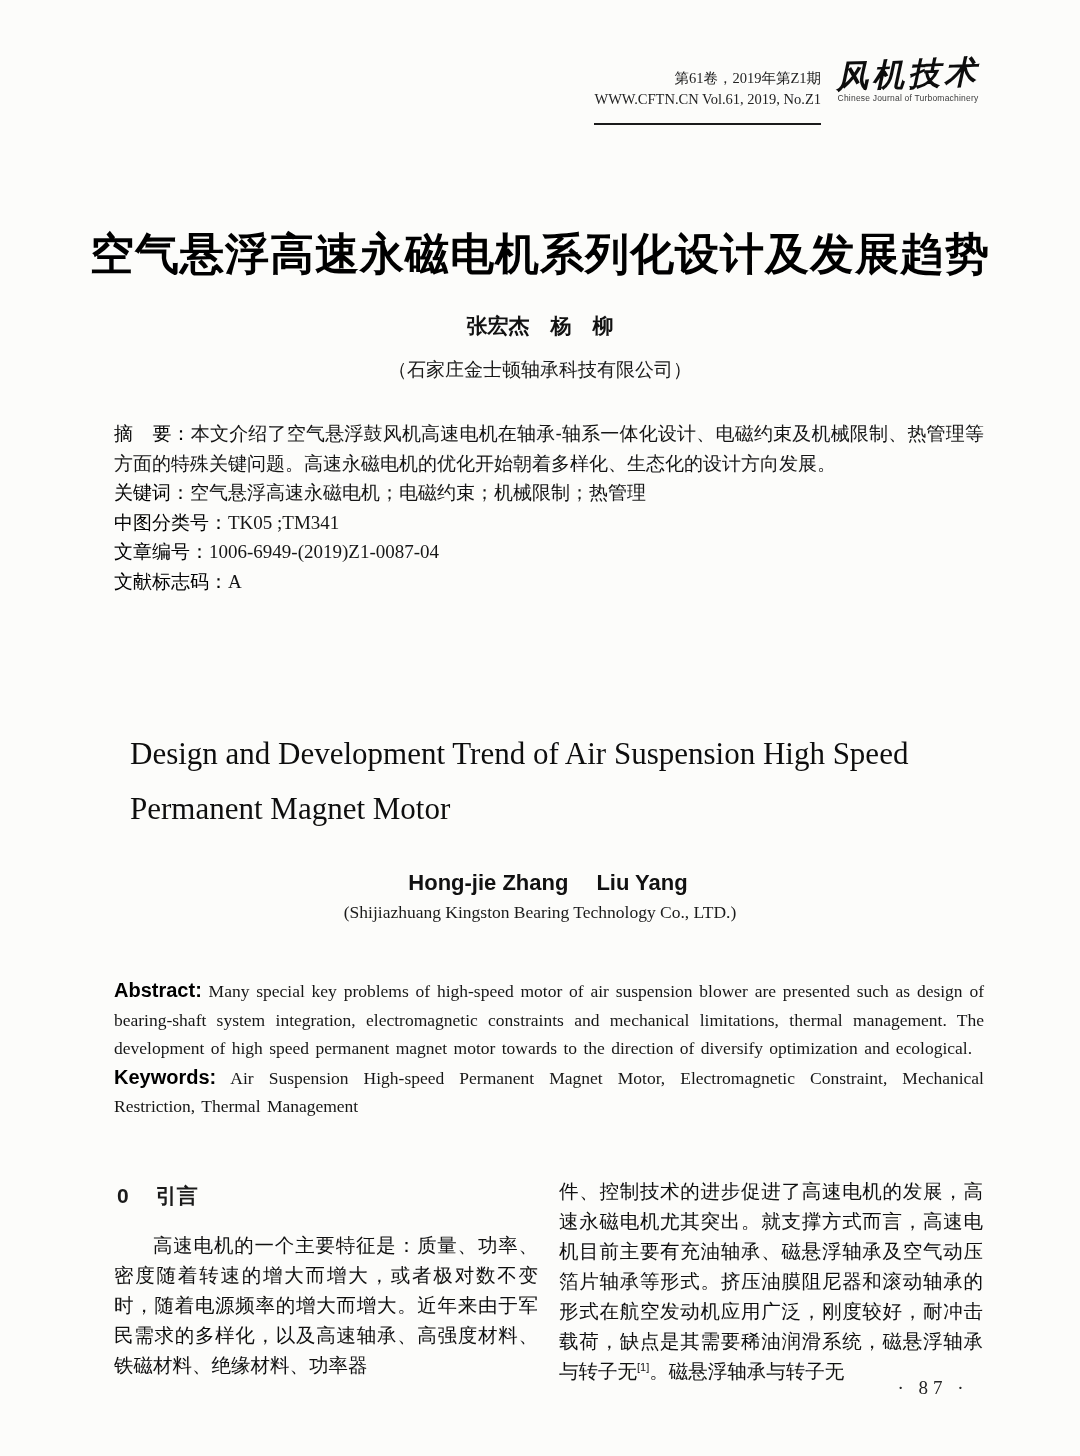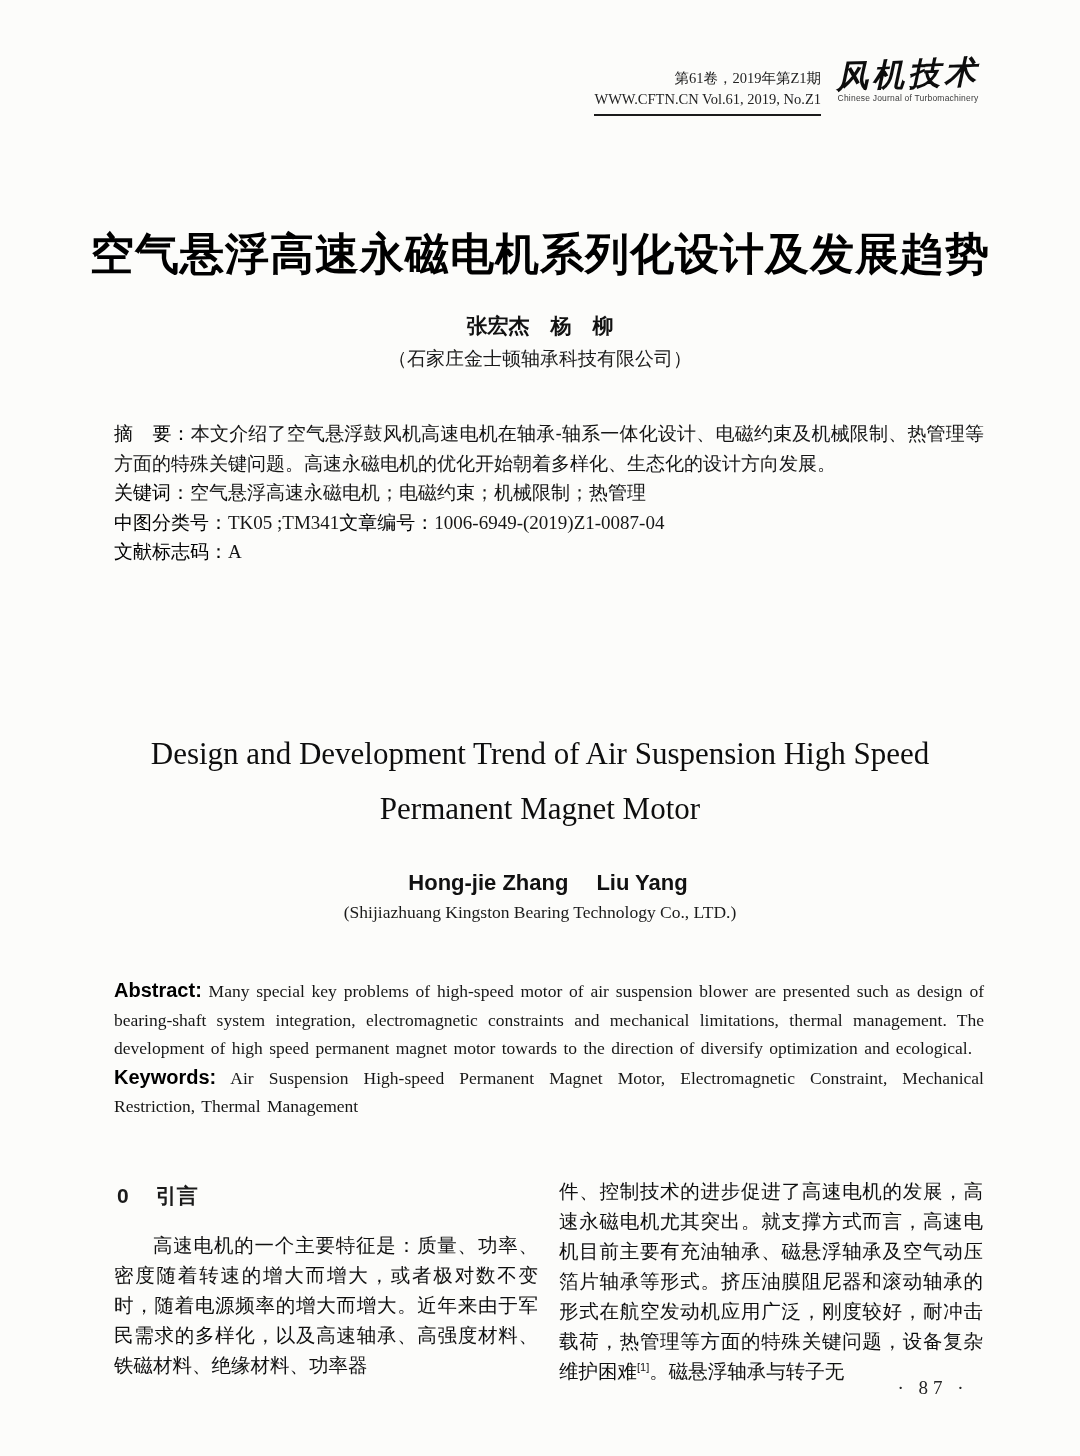--- a/index.html
+++ b/index.html
@@ -11,53 +11,53 @@
     font-family:"Liberation Sans",sans-serif;
     color:#1c1c1c;
     overflow:hidden;
   }
 
   
   .header{position:absolute;top:56px;right:100px;display:flex;align-items:flex-start;gap:15px;}
   .issue-block{
     text-align:right;font-size:14.5px;line-height:21px;color:#222;
     font-family:"Liberation Serif",serif;
-    padding-bottom:4px;border-bottom:2.5px solid #1b1b1b;
+    padding-bottom:13px;border-bottom:2.5px solid #1b1b1b;
     margin-top:12px;
   }
   .logo-block{text-align:center;}
   .logo-cn{
     font-family:"DejaVu Serif",serif;font-size:32px;font-weight:900;font-style:italic;
     letter-spacing:4px;line-height:36px;color:#0d0d0d;transform:rotate(-2deg);
     white-space:nowrap;
   }
   .logo-en{font-size:8.5px;color:#3a3a3a;letter-spacing:.2px;white-space:nowrap;margin-top:1px;}
 
   
   .cn-title{
     position:absolute;top:196px;left:0;width:100%;text-align:center;
     font-size:44px;font-weight:900;letter-spacing:1px;color:#000;white-space:nowrap;
   }
   .authors{position:absolute;top:312px;left:0;width:100%;text-align:center;
     font-size:21px;font-weight:bold;color:#111;}
-  .affil{position:absolute;top:346px;left:0;width:100%;text-align:center;
+  .affil{position:absolute;top:357px;left:0;width:100%;text-align:center;
     font-size:19px;color:#1a1a1a;}
 
   
   .meta{position:absolute;top:419px;left:114px;width:870px;
     font-size:19px;line-height:29.5px;text-align:justify;color:#151515;}
   .meta p{margin:0;}
   .lab{font-weight:normal;color:#000;}
   .val-latin{font-family:"Liberation Serif",serif;}
-  .meta-row{display:flex;align-items:baseline;}
+  .meta-row{display:flex;justify-content:space-between;align-items:baseline;flex-direction:column;}
 
   
   .en-title{
     position:absolute;top:726px;left:50%;transform:translateX(-50%);
-    width:820px;text-align:center;
+    width:820px;text-align:left;
     font-family:"Liberation Serif",serif;font-size:31px;line-height:55px;color:#0e0e0e;
   }
   .en-authors{position:absolute;top:870px;left:8px;width:100%;
     display:flex;justify-content:center;gap:28px;
     font-size:22px;font-weight:bold;color:#111;}
   .en-affil{position:absolute;top:902px;left:0;width:100%;text-align:center;
     font-family:"Liberation Serif",serif;font-size:17.5px;color:#1a1a1a;}
 
   .en-abstract{position:absolute;top:976px;left:114px;width:870px;
     font-family:"Liberation Serif",serif;font-size:17.5px;line-height:28.5px;
@@ -123,19 +123,19 @@
 
   <div class="body-cols">
     <div class="col">
       <div class="sec-head">
         <span>0</span>
         <span>引言</span>
       </div>
       <p class="indent">高速电机的一个主要特征是：质量、功率、密度随着转速的增大而增大，或者极对数不变时，随着电源频率的增大而增大。近年来由于军民需求的多样化，以及高速轴承、高强度材料、铁磁材料、绝缘材料、功率器</p>
     </div>
     <div class="col">
-      <p><span>件、控制技术的进步促进了高速电机的发展，高速永磁电机尤其突出。就支撑方式而言，高速电机目前主要有充油轴承、磁悬浮轴承及空气动压箔片轴承等形式。挤压油膜阻尼器和滚动轴承的形式在航空发动机应用广泛，刚度较好，耐冲击载荷，热管理等方面的特殊关键问题，设备复杂维护困难</span><sup>[1]</sup><span>。磁悬浮轴承与转子无</span></p>
+      <p><span>件、控制技术的进步促进了高速电机的发展，高速永磁电机尤其突出。就支撑方式而言，高速电机目前主要有充油轴承、磁悬浮轴承及空气动压箔片轴承等形式。挤压油膜阻尼器和滚动轴承的形式在航空发动机应用广泛，刚度较好，耐冲击载荷，缺点是其需要稀油润滑系统，磁悬浮轴承与转子无</span><sup>[1]</sup><span>。磁悬浮轴承与转子无</span></p>
     </div>
   </div>
 
   <div class="pageno">· 87 ·</div>
 
 </div>
 
 </body></html>

